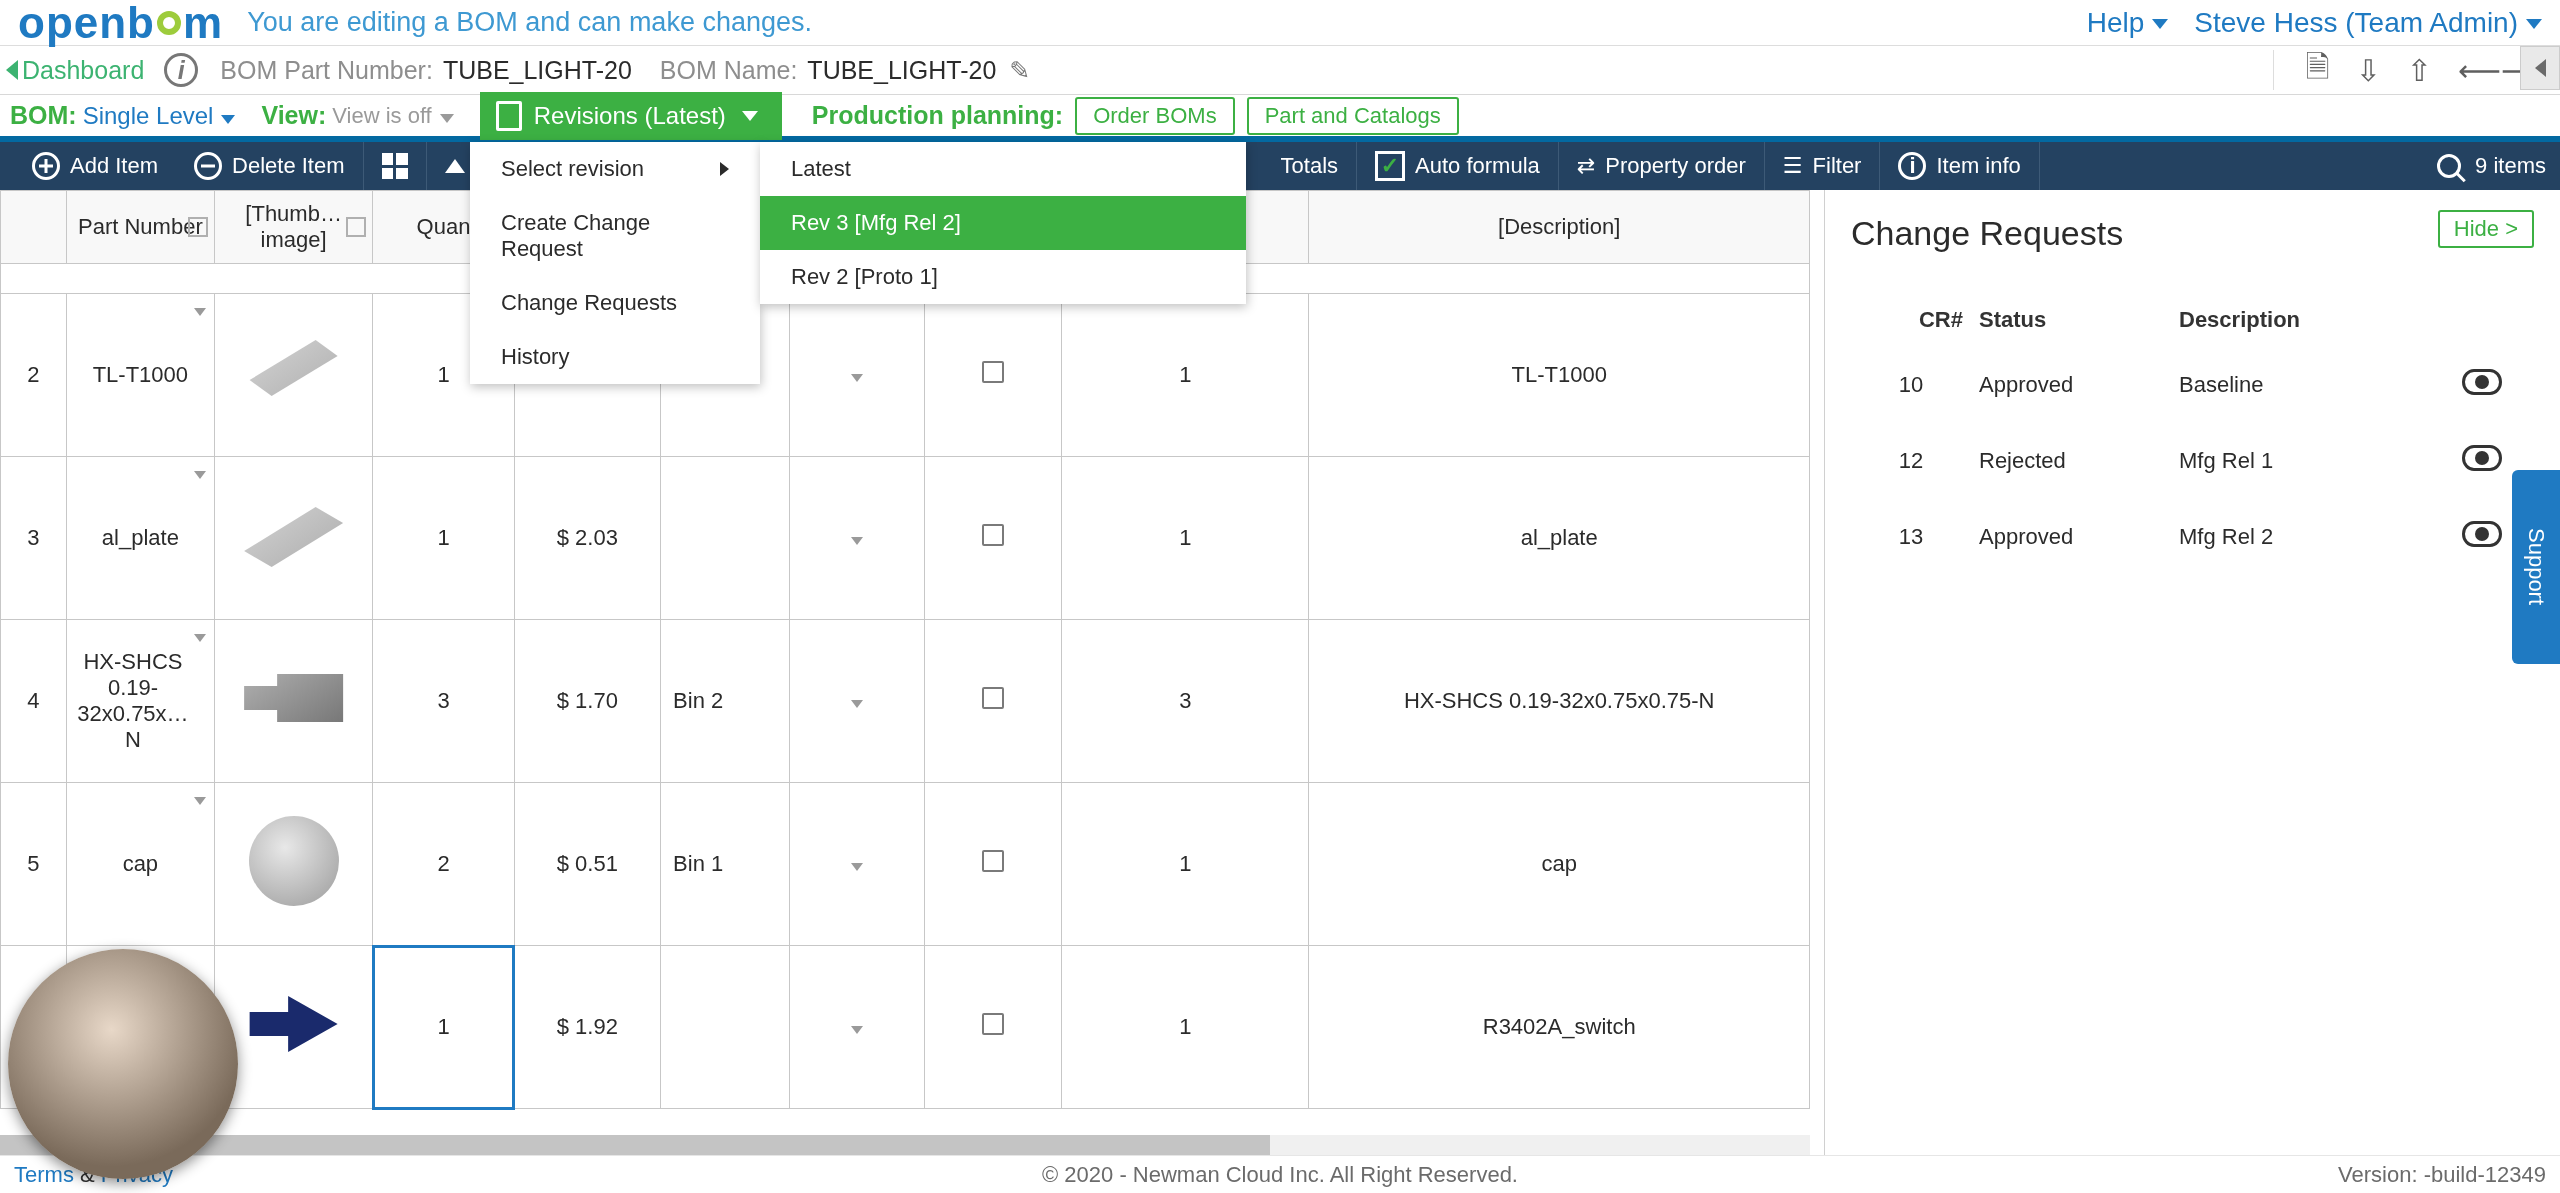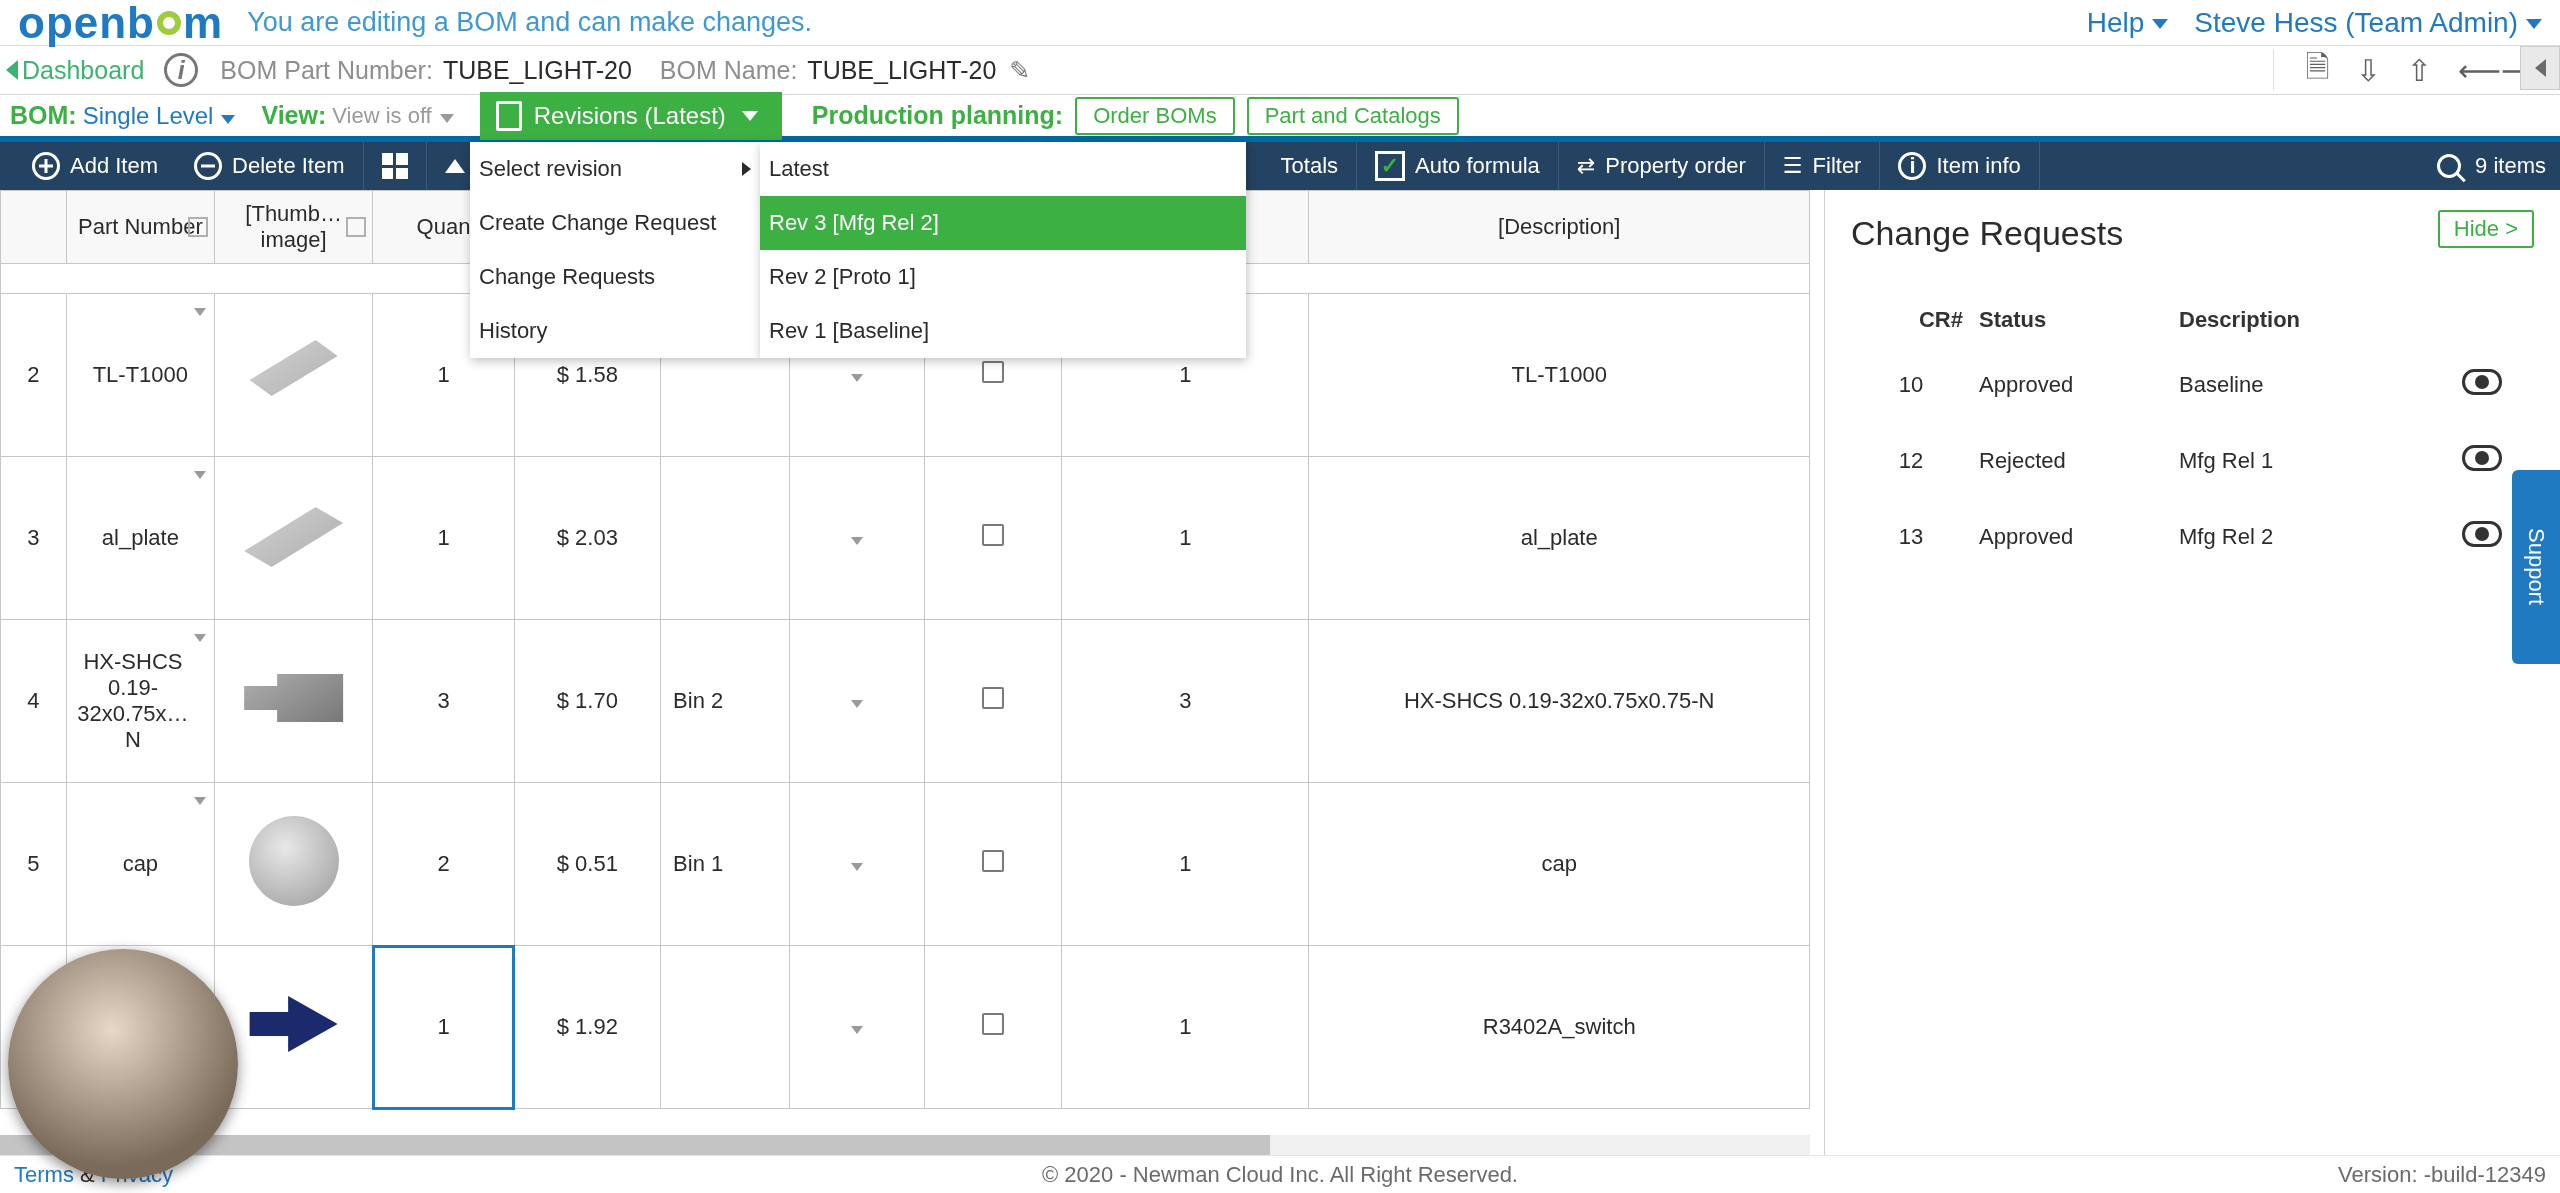--- a/index.html
+++ b/index.html
@@ -84,21 +84,21 @@
   .cr-table { width:100%; margin-top:40px; border-collapse:collapse; font-size:22px; }
   .cr-table th { text-align:left; color:#333; font-weight:600; padding:14px 8px; font-size:22px; }
   .cr-table td { padding:22px 8px; color:#2b2b2b; }
   .eye { width:40px;height:26px;border:3px solid #333;border-radius:60% / 100%;position:relative;display:inline-block; }
   .eye::after{content:"";position:absolute;width:14px;height:14px;background:#333;border-radius:50%;left:50%;top:50%;transform:translate(-50%,-50%);}
 
   
   .menu1, .menu2 { position:absolute; top:142px; background:#fff; box-shadow:1px 3px 10px rgba(0,0,0,.25); z-index:50; }
   .menu1 { left:470px; width:290px; }
   .menu2 { left:760px; width:486px; }
-  .menu1 .mi, .menu2 .mi { padding:14px 9px; font-size:22px; color:#2b2b2b; cursor:pointer; display:flex; align-items:center; }
+  .menu1 .mi, .menu2 .mi { padding:14px 31px; font-size:22px; color:#2b2b2b; cursor:pointer; display:flex; align-items:center; }
   .menu1 .mi .sub { margin-left:auto; width:0;height:0;border-top:7px solid transparent;border-bottom:7px solid transparent;border-left:9px solid #2b2b2b; }
   .menu2 .mi.active { background:#3CB043; color:#fff; }
 
   
   .footer { position:absolute; bottom:0; left:0; right:0; height:38px; display:flex; align-items:center; padding:0 14px; font-size:22px; background:#fff; border-top:1px solid #e6e6e6; }
   .footer .mid { position:absolute; left:50%; transform:translateX(-50%); color:#6b6b6b; }
   .footer a { color:#1f7ac2; text-decoration:none; }
   .footer .ver { margin-left:auto; color:#6b6b6b; }
 
   
@@ -373,21 +373,20 @@
       <span class="sub"></span>
     </div>
   <div class="mi">Create Change Request</div>
   <div class="mi">Change Requests</div>
   <div class="mi">History</div>
 </div>
 <div class="menu2">
   <div class="mi">Latest</div>
   <div class="mi active">Rev 3 [Mfg Rel 2]</div>
   <div class="mi">Rev 2 [Proto 1]</div>
-  <div class="mi">Rev 1 [Baseline]</div>
 </div>
 
 <div class="support-tab">
     <span>Support</span>
   </div>
 
 <div class="bubble"></div>
 
 <div class="footer">
   <span><a href="#">Terms</a><span> &amp; </span><a href="#">Privacy</a></span>

